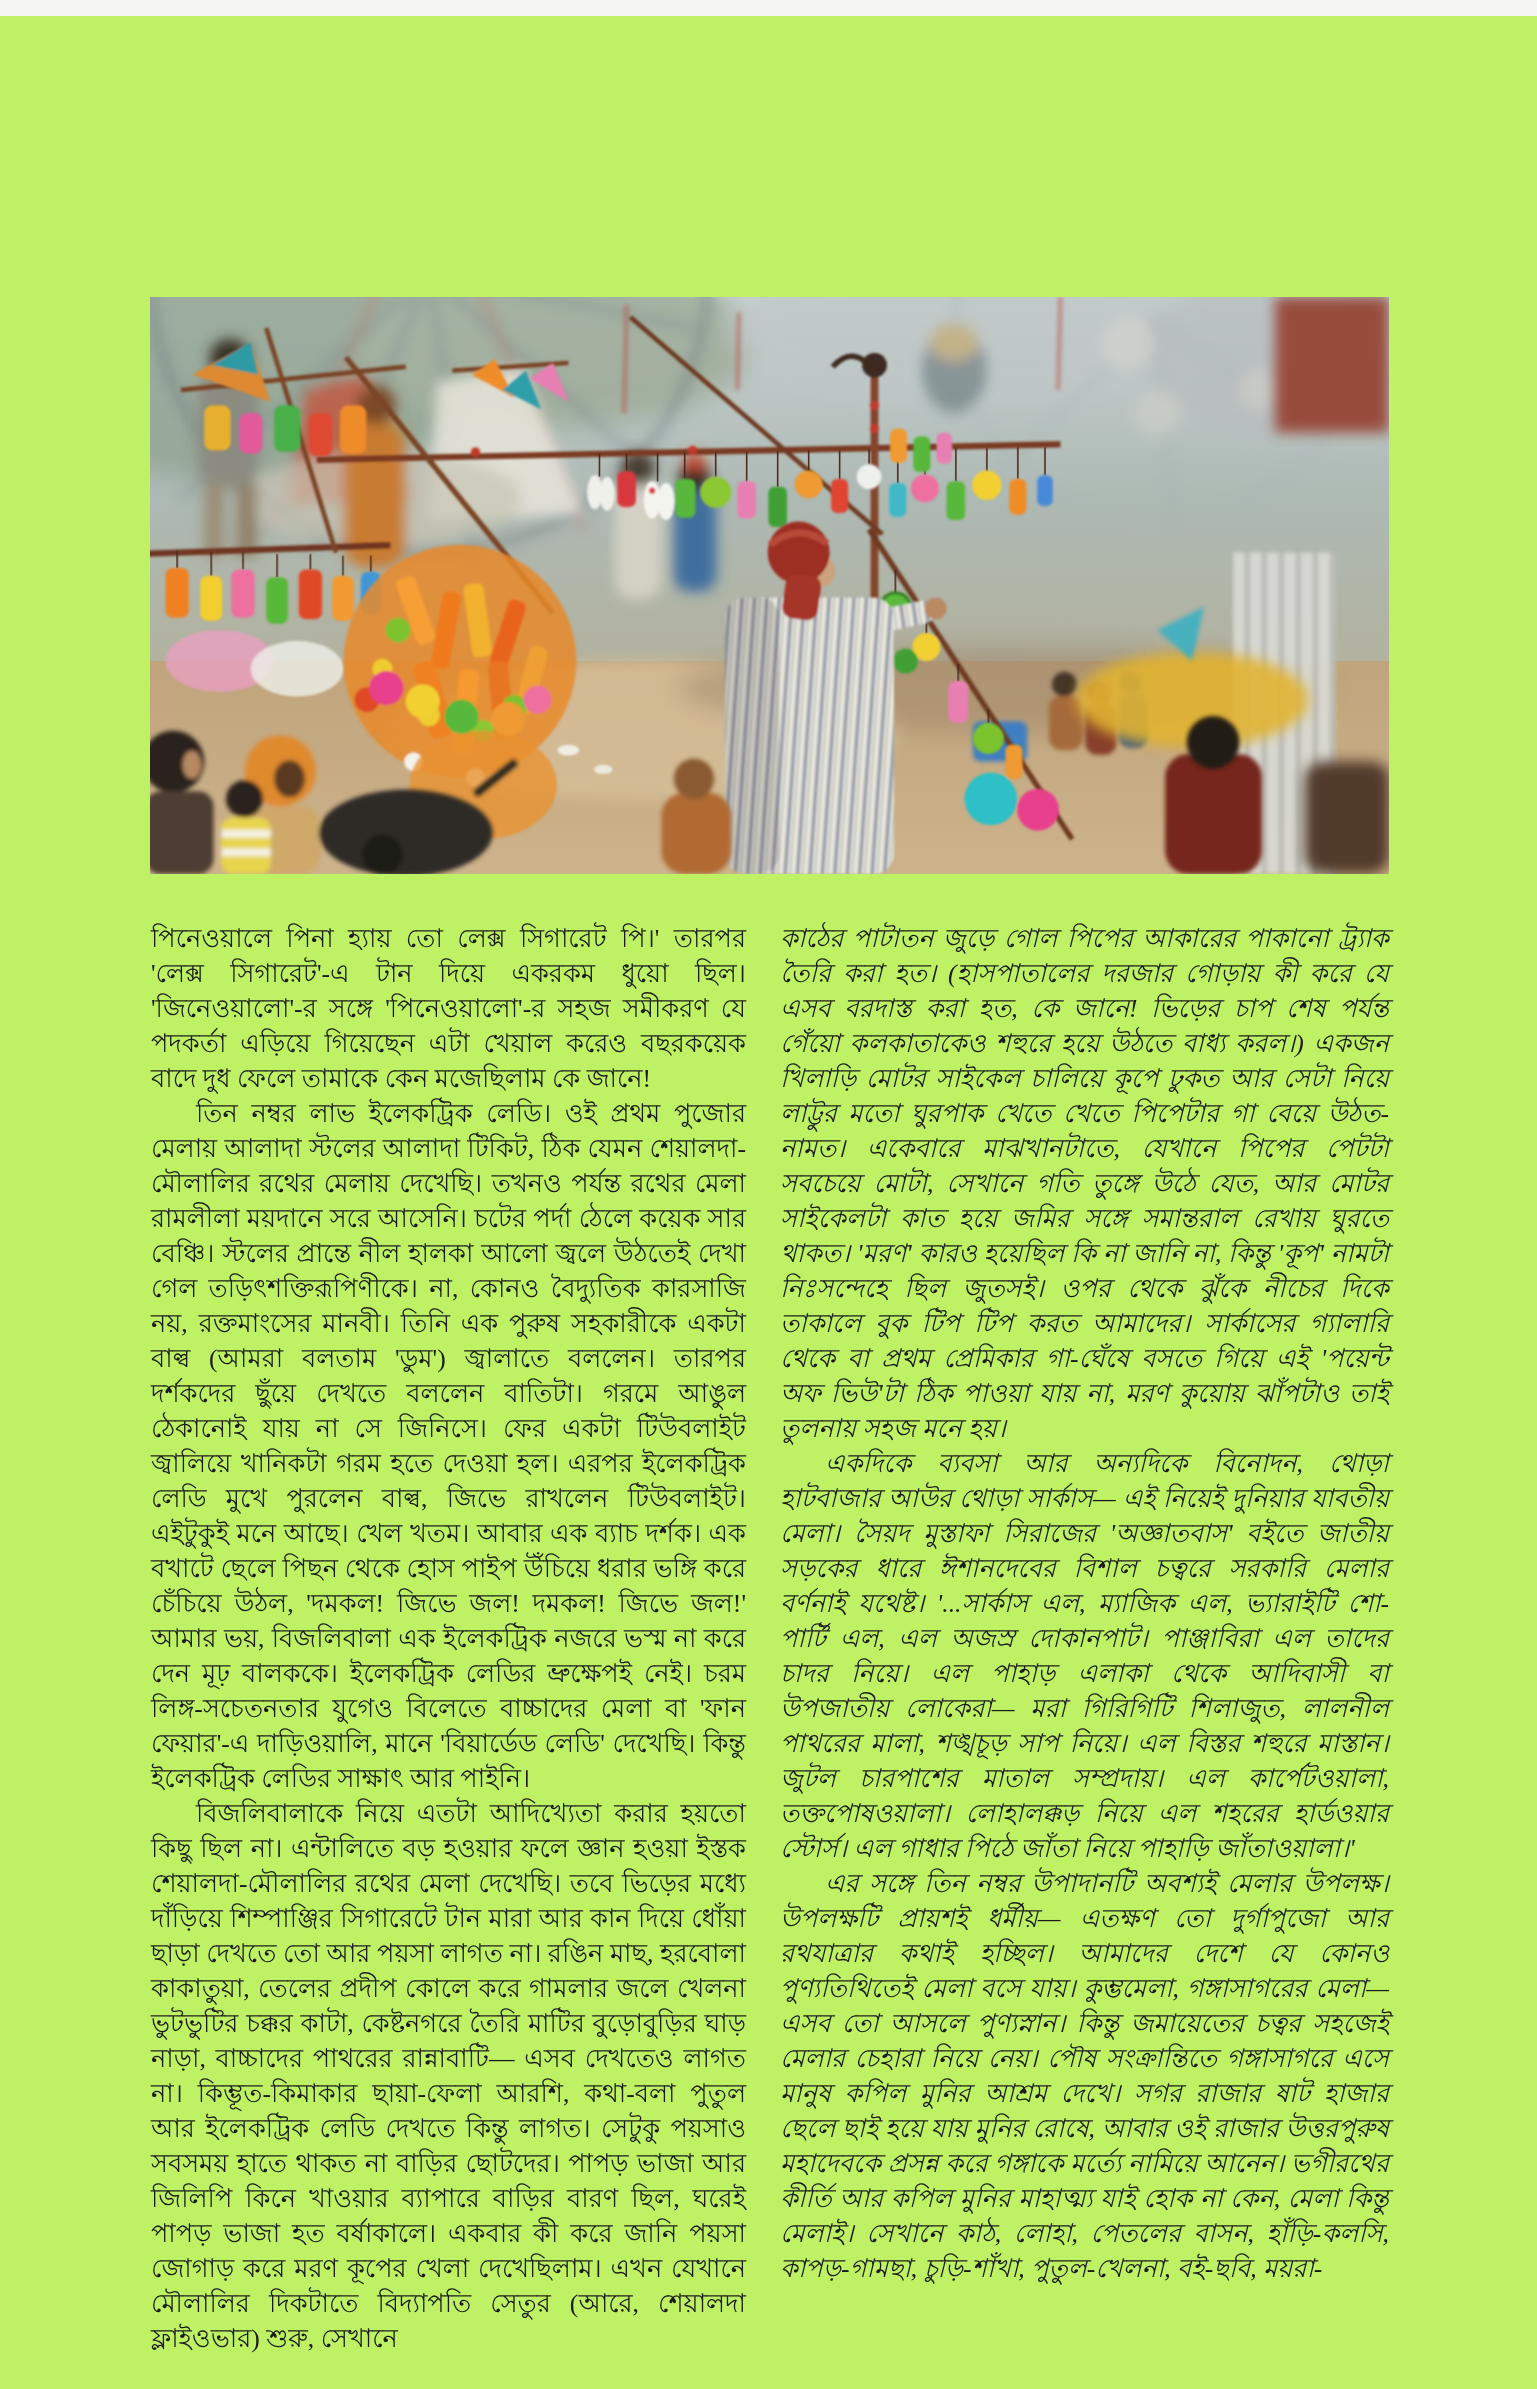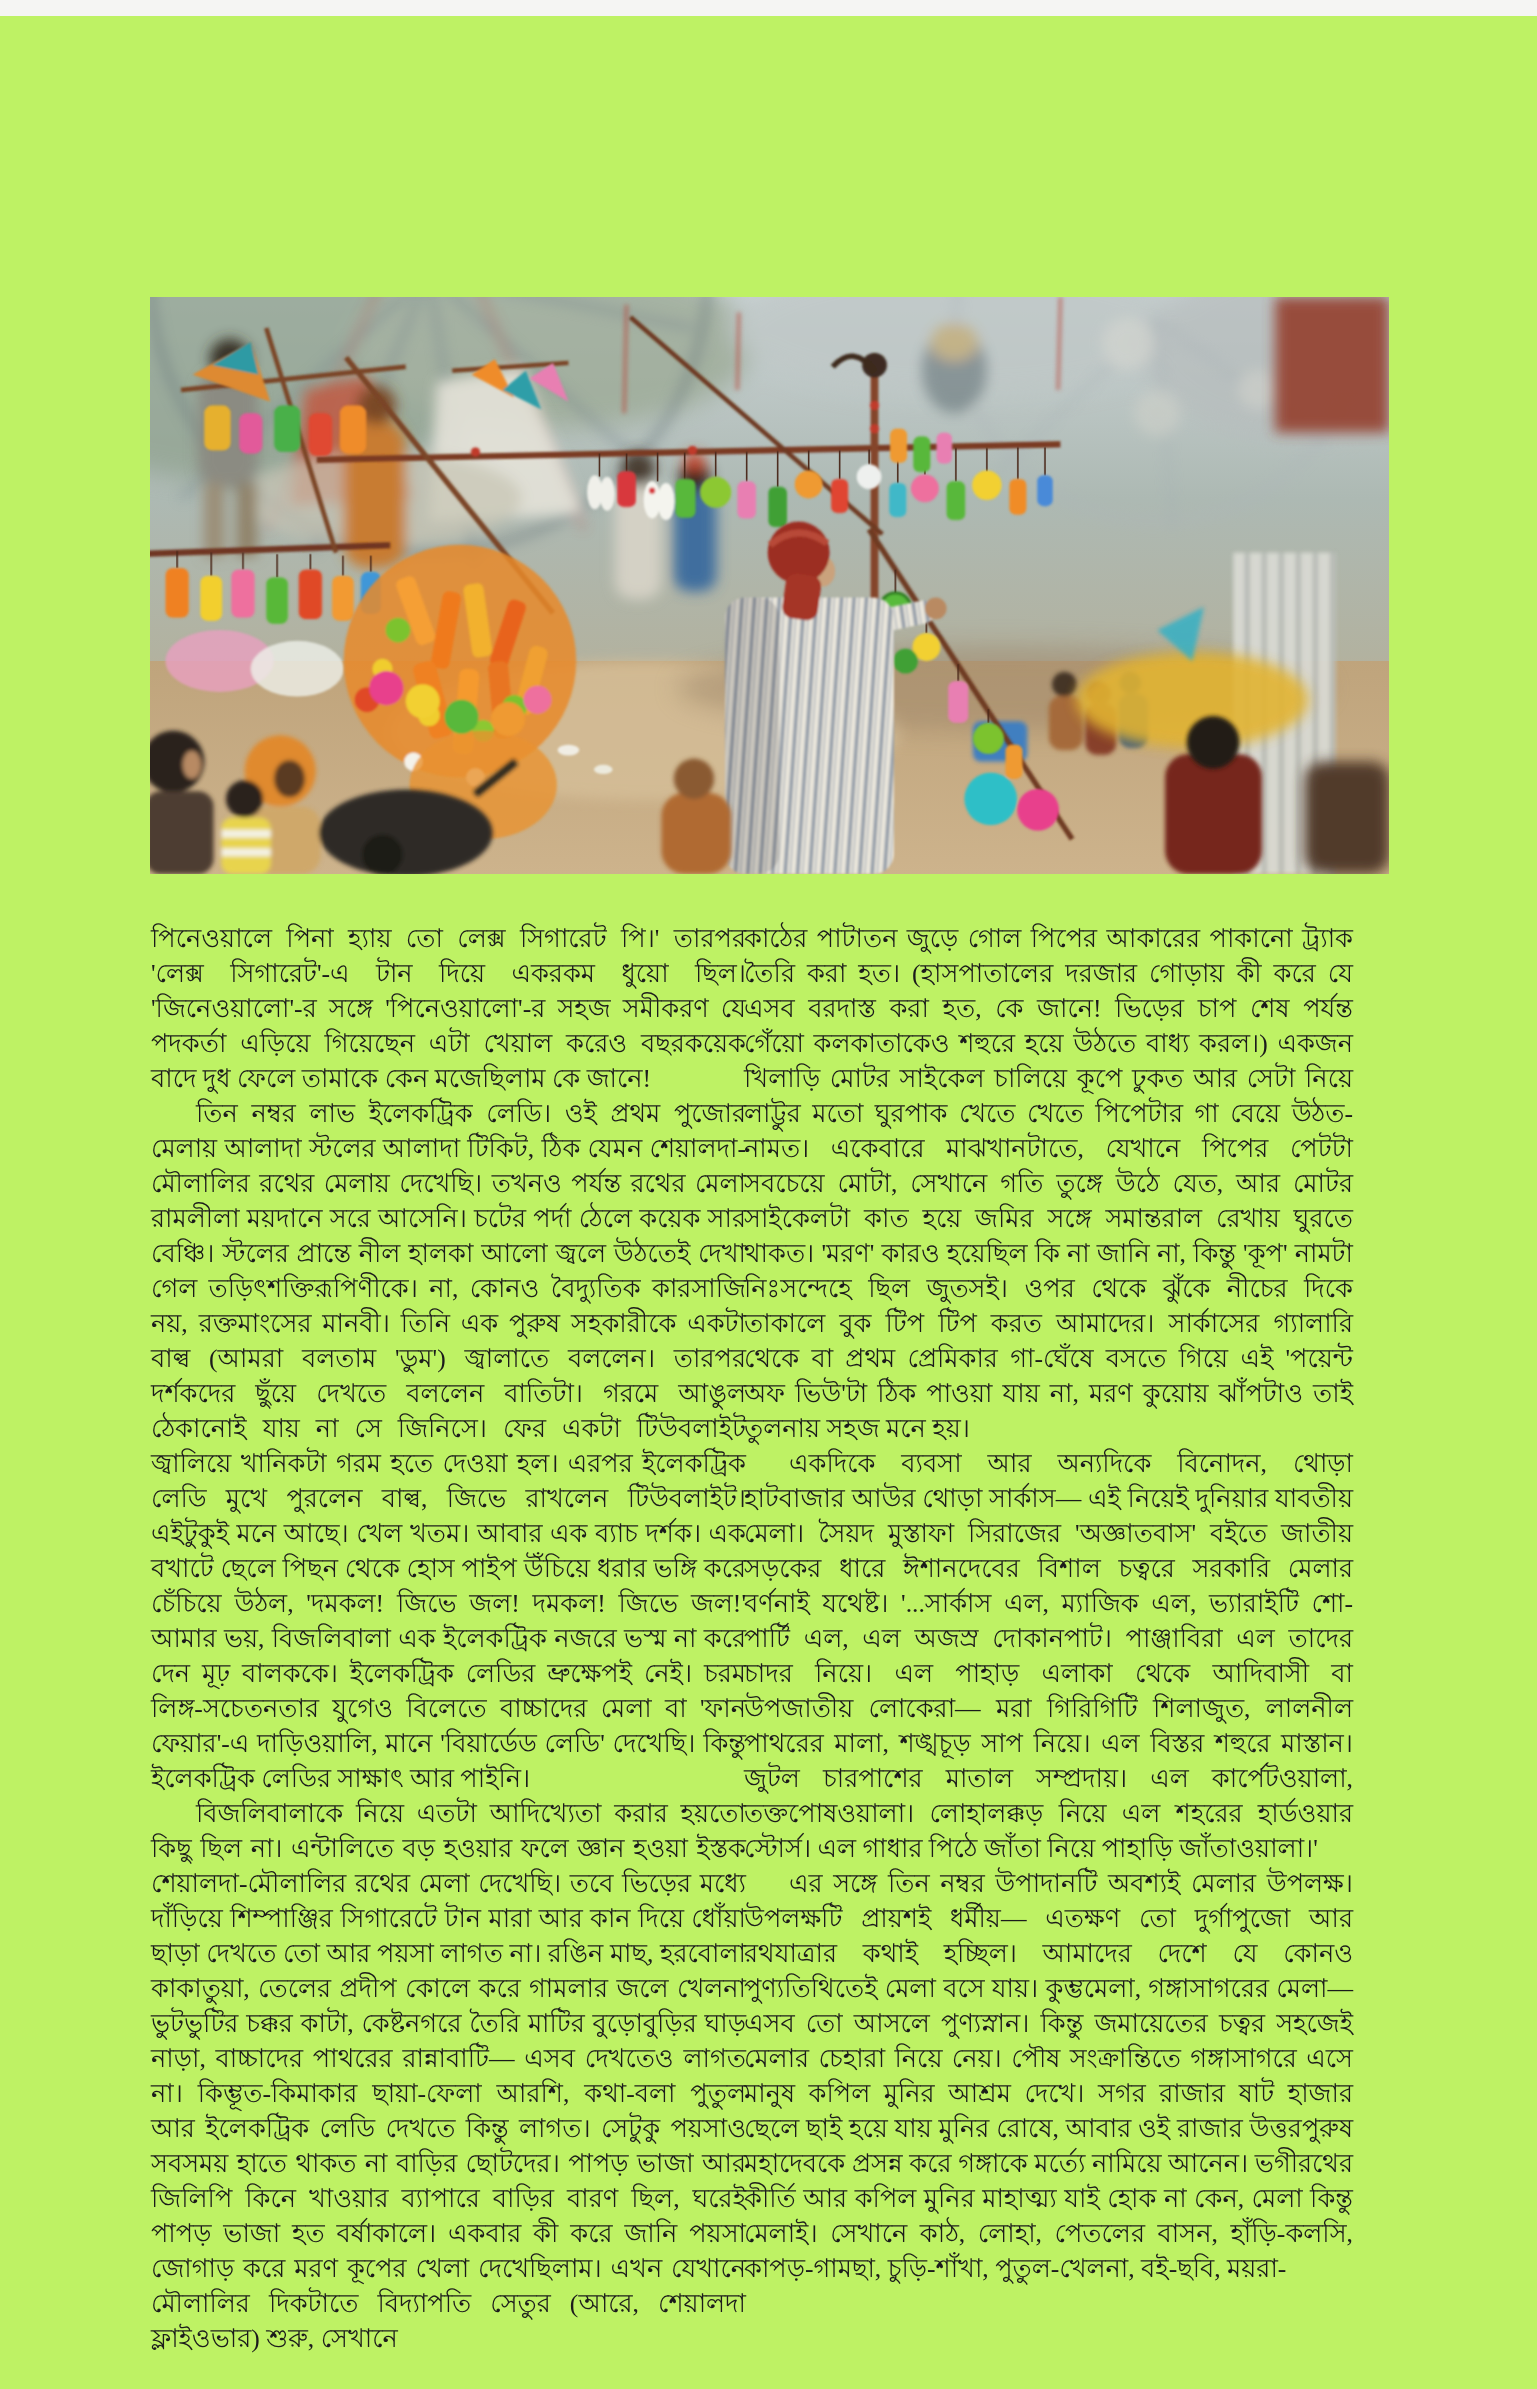--- a/index.html
+++ b/index.html
@@ -13,21 +13,21 @@
   }
   .photo{
     position:absolute;left:150px;top:281px;width:1239px;height:577px;overflow:hidden;background:#b6c0bd;
   }
   .photo svg{display:block;}
   .col{
     position:absolute;top:905px;color:#1b1b1b;
     font-size:25.6px;line-height:35px;text-align:justify;
   }
   .col-left{left:151px;width:595px;}
-  .col-right{left:744px;width:609px;}
+  .col-right{left:780px;width:609px;font-style:italic;}
   .col p{margin:0;padding:0;}
   .col p.indent{text-indent:45px;}
   .footer{
     position:absolute;left:150px;top:2246px;width:1239px;
     text-align:right;font-size:23px;color:#222;letter-spacing:0.8px;
   }
 </style>
 </head>
 <body>
 

